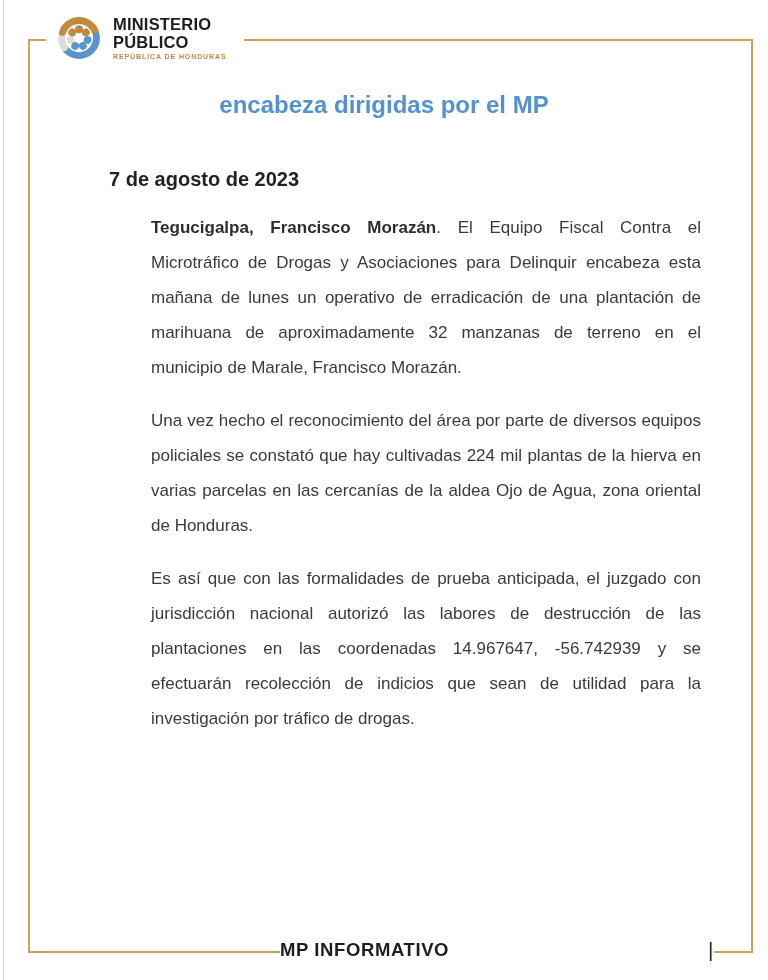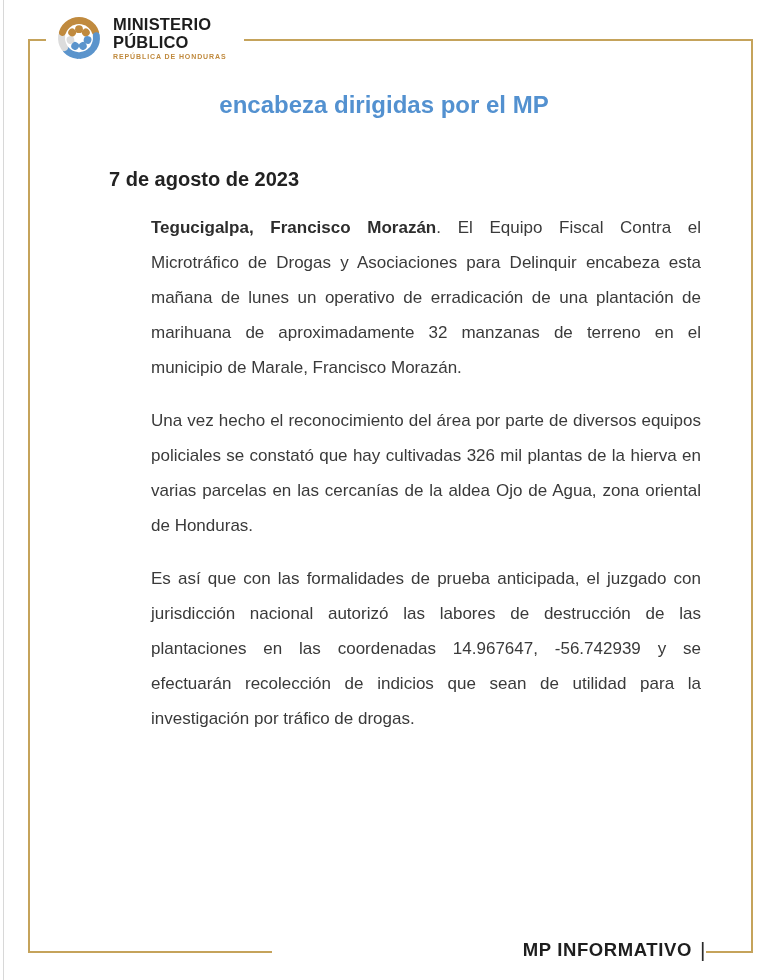--- a/index.html
+++ b/index.html
@@ -46,23 +46,23 @@
     text-align:left; font-size:20px; font-weight:bold; color:#222222;
   }
   .body-text {
     position:absolute; left:109px; top:210px; width:550px;
     font-size:17px; line-height:35px; color:#3A3A3A;
     text-align:justify; hyphens:none;margin-left:42px;
   }
   .body-text p { margin:0 0 18px 0; }
   .body-text b { color:#2d2d2d; }
   .footer {
-    position:absolute; left:272px; top:929px; width:434px; height:42px;
+    position:absolute; left:280px; top:929px; width:434px; height:42px;
     background:#ffffff;
-    display:flex; align-items:center; justify-content:flex-end; gap:8px;
+    display:flex; align-items:center; justify-content:space-between; gap:26px;
     font-size:18.5px; font-weight:bold; color:#1e1e1e; letter-spacing:0.6px;
     white-space:nowrap;
   }
   .footer .sep { font-weight:400; font-size:21px; color:#2a2a2a; }
 </style>
 </head>
 <body>
 
 <div class="edge-line"></div>
 <div class="frame"></div>
@@ -110,20 +110,20 @@
 </header>
 
 <h1 class="title">
   <span>encabeza dirigidas por el MP</span>
 </h1>
 
 <div class="date">7 de agosto de 2023</div>
 
 <main class="body-text">
   <p><b>Tegucigalpa, Francisco Morazán</b><span>. El Equipo Fiscal Contra el Microtráfico de Drogas y Asociaciones para Delinquir encabeza esta mañana de lunes un operativo de erradicación de una plantación de marihuana de aproximadamente 32 manzanas de terreno en el municipio de Marale, Francisco Morazán.</span></p>
-  <p><span>Una vez hecho el reconocimiento del área por parte de diversos equipos policiales se constató que hay cultivadas 326 mil plantas de la hierva en varias parcelas en las cercanías de la aldea Ojo de Agua, zona oriental de Honduras.</span></p>
+  <p><span>Una vez hecho el reconocimiento del área por parte de diversos equipos policiales se constató que hay cultivadas 224 mil plantas de la hierva en varias parcelas en las cercanías de la aldea Ojo de Agua, zona oriental de Honduras.</span></p>
   <p><span>Es así que con las formalidades de prueba anticipada, el juzgado con jurisdicción nacional autorizó las labores de destrucción de las plantaciones en las coordenadas 14.967647, -56.742939 y se efectuarán recolección de indicios que sean de utilidad para la investigación por tráfico de drogas.</span></p>
 </main>
 
 <footer class="footer">
   <span>MP INFORMATIVO</span>
   <span class="sep">|</span>
 </footer>
 
 </body></html>

